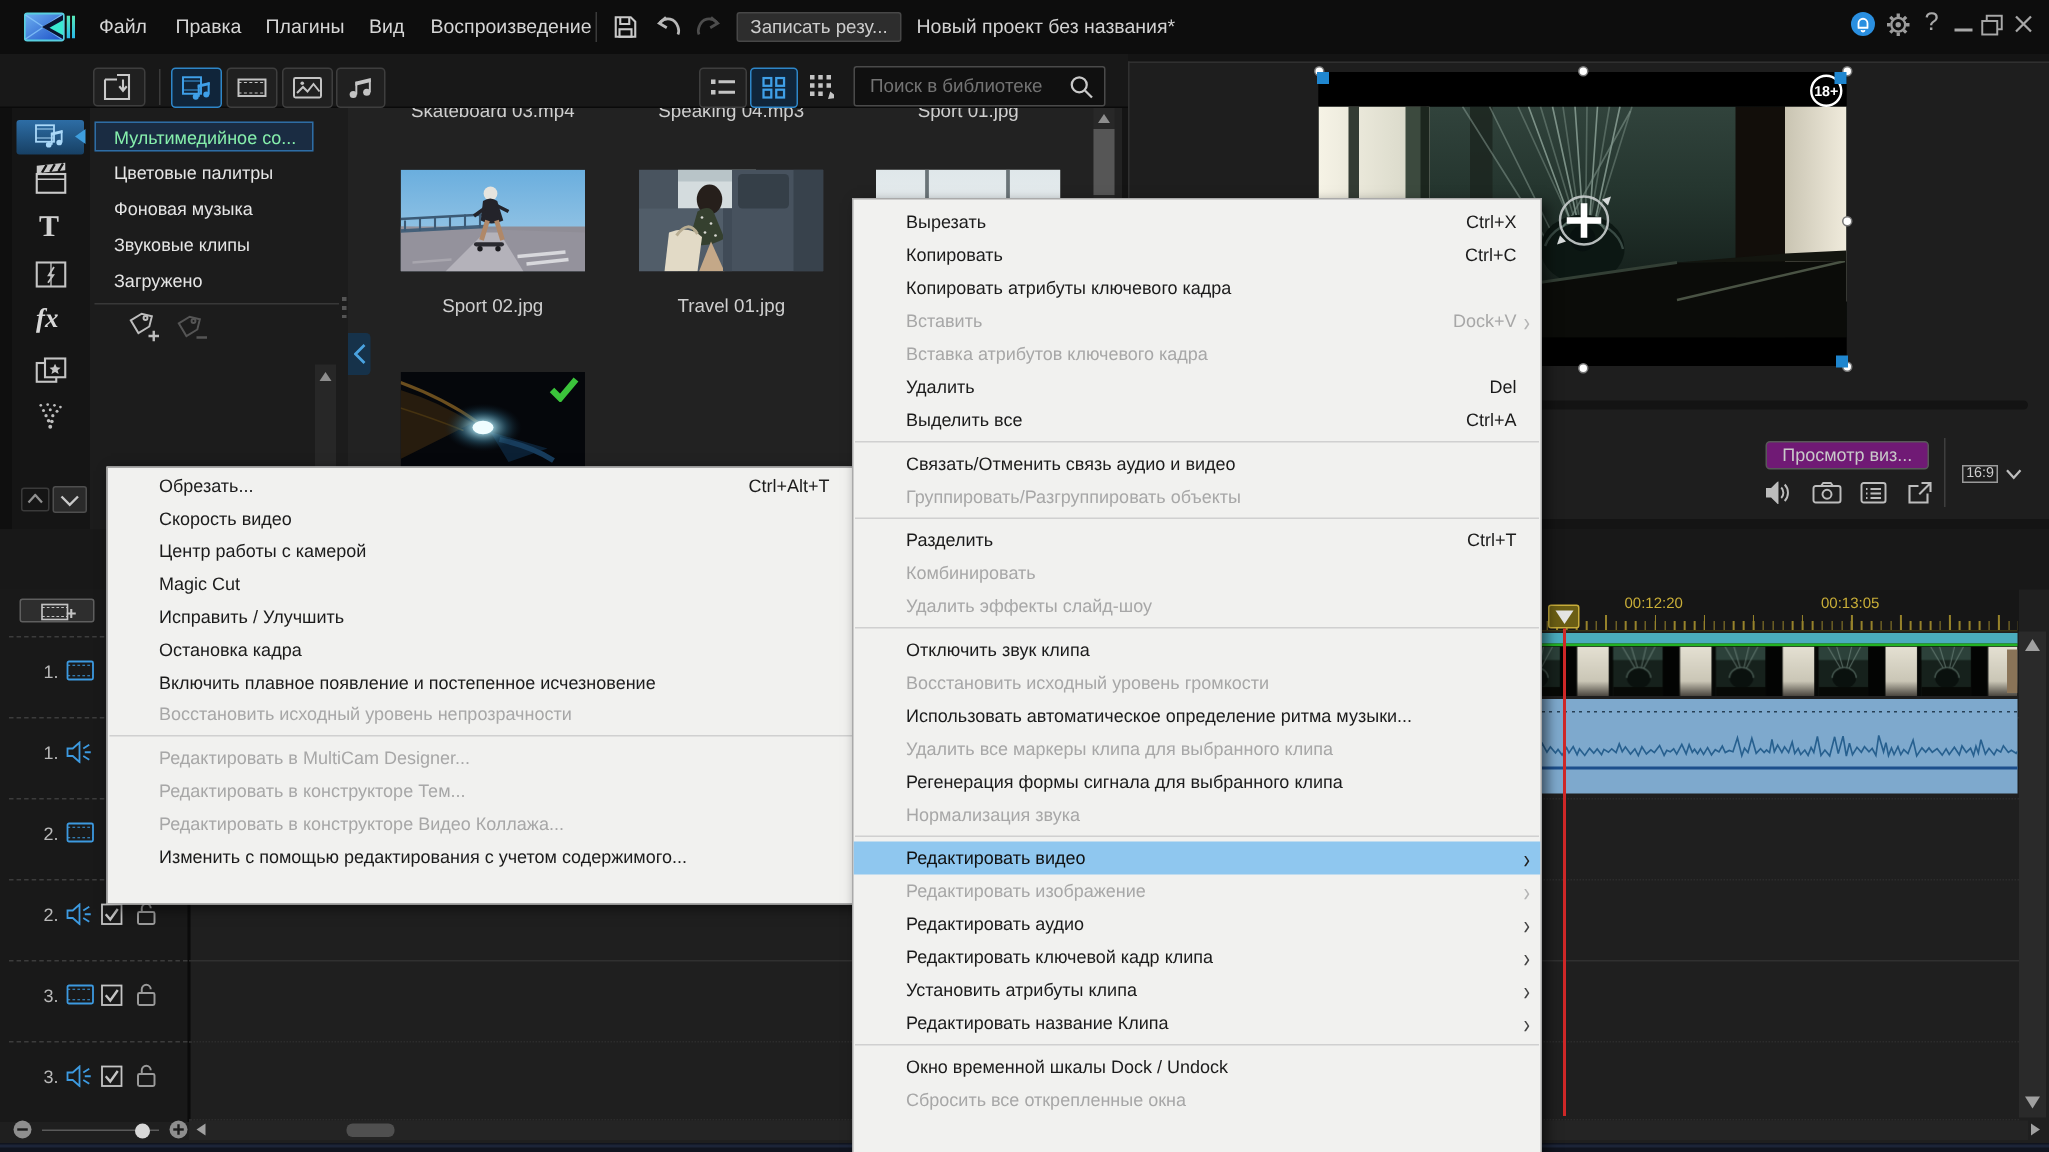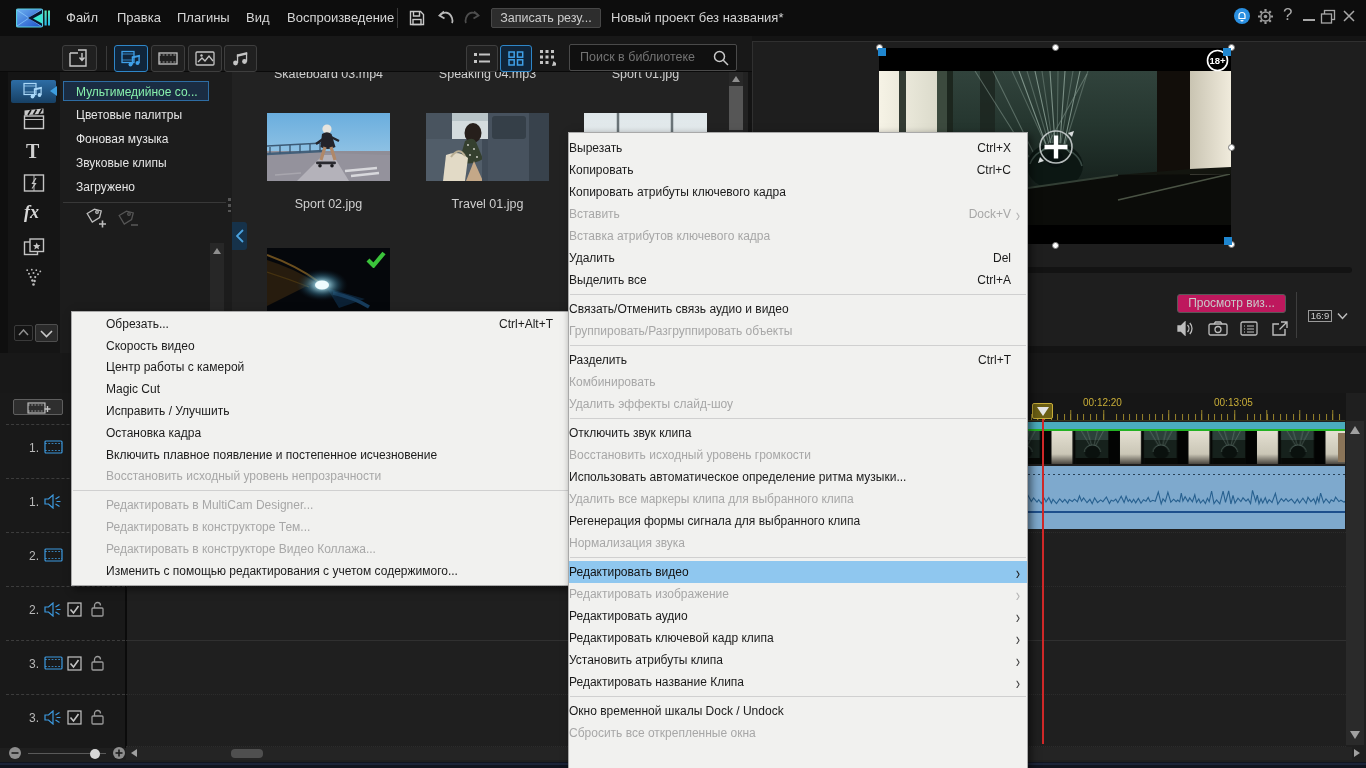--- a/index.html
+++ b/index.html
@@ -26,21 +26,21 @@
 .handle{position:absolute;width:7px;height:7px;border-radius:50%;background:#fff;border:1px solid #777;z-index:5}
 .bluesq{position:absolute;width:8px;height:8px;background:#1f86cf;z-index:6}
 
 #timeline{left:0;top:353px;width:1366px;height:415px;background:#1f1f1f}
 .trlabel{position:absolute;color:#b9b9b9;font-size:12px}
 .dash{position:absolute;left:6px;width:119px;border-top:1px dashed #3c3c3c}
 .csep{position:absolute;left:126px;width:1220px;border-top:1px dotted #2c2c2c}
 
 .menu{position:absolute;background:#f1f1ef;border:1px solid #a9a9a9;box-shadow:3px 3px 8px rgba(0,0,0,.55);z-index:20}
 .mi{position:relative;display:flex;align-items:center;color:#1b1b1b;font-size:12px}
-.mi .lab{white-space:nowrap}
+.mi .lab{padding-left:35px;white-space:nowrap}
 .mi .sc{position:absolute;right:16px;white-space:nowrap}
 .mi .ar{position:absolute;right:7px;font-size:13px;color:#444;font-weight:normal;transform:scaleY(1.35);line-height:1}
 .mi.dis{color:#a7a7a7}
 .mi.dis .ar{color:#b5b5b5}
 .mi.hl{background:#8fc7ef;color:#111}
 .msep{border-top:1px solid #d0d0d0;margin:3px 1px}
 #ctxmenu .mi{height:22px}
 #submenu .mi{height:21.8px}
 #submenu .mi .lab{padding-left:34px}
 </style></head>
@@ -440,21 +440,21 @@
 <div class="handle" style="left:1228px;top:44px"></div>
 <div class="handle" style="left:1228px;top:144px"></div>
 <div class="handle" style="left:1228px;top:241px"></div>
 <div class="handle" style="left:1052px;top:242px"></div>
 <div class="bluesq" style="left:878px;top:48px"></div>
 <div class="bluesq" style="left:1223px;top:48px"></div>
 <div class="bluesq" style="left:1224px;top:237px"></div>
 
 <div class="abs" style="left:766px;top:267px;width:586px;height:6px;background:#131313;border-radius:3px"></div>
 
-<div class="abs" style="left:1177px;top:294px;width:109px;height:19px;background:#be185d;border:1px solid #585858;border-radius:3px;color:#c9c9c9;font-size:12px;text-align:center;line-height:17px;z-index:3">Просмотр виз...</div>
+<div class="abs" style="left:1177px;top:294px;width:109px;height:19px;background:#701a75;border:1px solid #585858;border-radius:3px;color:#c9c9c9;font-size:12px;text-align:center;line-height:17px;z-index:3">Просмотр виз...</div>
 <svg class="abs" style="left:1177px;top:321px;z-index:3" width="16" height="15" viewBox="0 0 16 15" fill="none" stroke="#bdbdbd" stroke-width="1.3">
   <path d="M1,5 h3 l4,-4 v13 l-4,-4 h-3 z" fill="#bdbdbd"></path>
   <path d="M10.5,4 a5,5 0 0 1 0,7 M12.8,2 a8,8 0 0 1 0,11"></path>
 </svg>
 <svg class="abs" style="left:1208px;top:321px;z-index:3" width="20" height="15" viewBox="0 0 20 15" fill="none" stroke="#bdbdbd" stroke-width="1.3">
   <rect x="1" y="3" width="18" height="11" rx="1.5"></rect>
       <path d="M6,3 l1.5,-2 h5 l1.5,2"></path>
       <circle cx="10" cy="8.5" r="3"></circle>
 </svg>
 <svg class="abs" style="left:1240px;top:321px;z-index:3" width="18" height="15" viewBox="0 0 18 15" fill="none" stroke="#bdbdbd" stroke-width="1.3">
@@ -620,21 +620,21 @@
 <div class="abs" style="left:90px;top:749px;width:10px;height:10px;border-radius:50%;background:#d8d8d8"></div>
 <svg class="abs" style="left:112px;top:746px" width="14" height="14" viewBox="0 0 14 14">
       <circle cx="7" cy="7" r="6" fill="#8e8e8e"></circle>
       <rect x="3.5" y="6.2" width="7" height="1.6" fill="#1d1d1d"></rect>
       <rect x="6.2" y="3.5" width="1.6" height="7" fill="#1d1d1d"></rect>
     </svg>
 
 <div class="abs" style="left:0;top:762px;width:1366px;height:6px;background:#10141f"></div>
 <div class="abs" style="left:0;top:763px;width:1366px;height:2px;background:#1c2438"></div>
 
-<div class="menu" id="submenu" style="left:71px;top:311px;width:499px;padding:1px 0 3px 0">
+<div class="menu" id="submenu" style="left:71px;top:311px;width:499px;padding:1px 0 20px 0">
   <div class="mi">
         <span class="lab">Обрезать...</span>
         <span class="sc">Ctrl+Alt+T</span>
       </div>
   <div class="mi">
         <span class="lab">Скорость видео</span>
       </div>
   <div class="mi">
         <span class="lab">Центр работы с камерой</span>
       </div>

